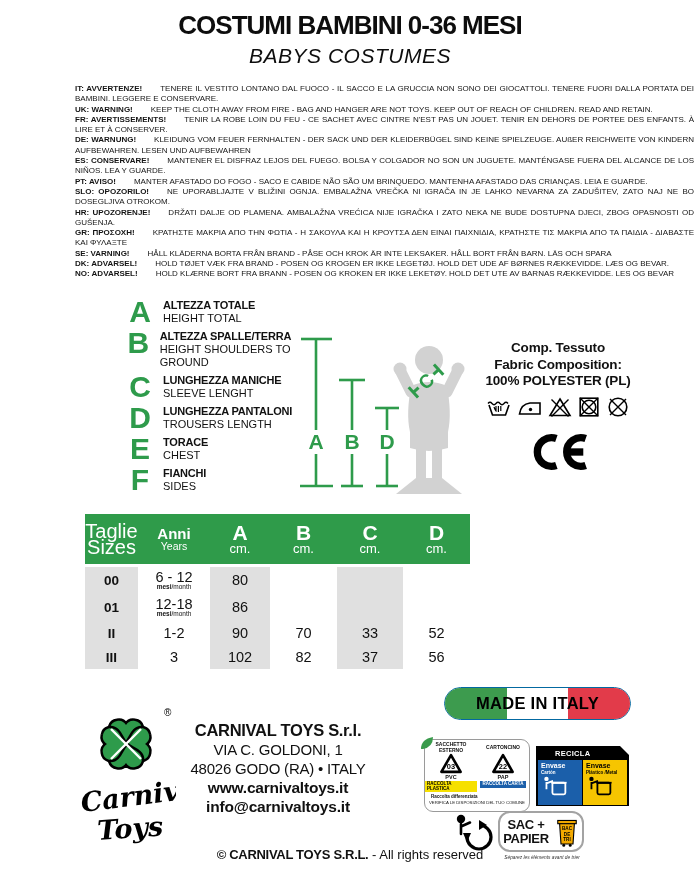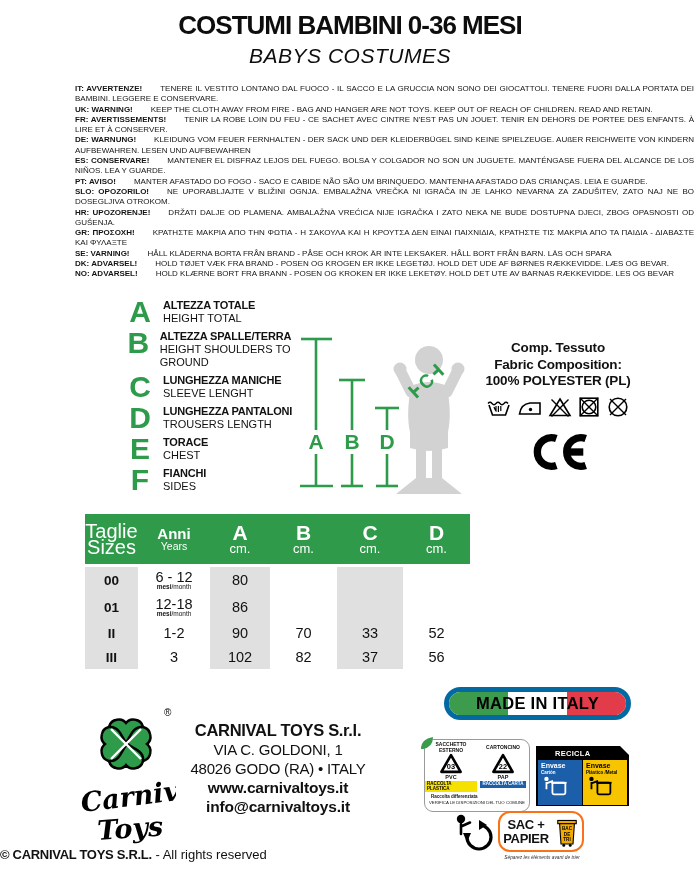--- a/index.html
+++ b/index.html
@@ -46,21 +46,21 @@
   .h-cm { font-size:13px; line-height:13px; }
   .tbl-body { grid-template-rows:26px 28px 24px 24px; }
   .cell { display:flex; flex-direction:column; align-items:center; justify-content:center; font-size:14.5px; }
   .cell.gray { background:#E0E0E0; }
   .cell.size { font-weight:bold; font-size:13.5px; }
   .age-note { font-size:6.5px; line-height:6.5px; margin-top:-1px; }
   .age-note b { font-size:6.5px; }
 
   
   .mii { position:absolute; top:687px; left:444px; width:187px; height:33px; border-radius:17px;
-         overflow:hidden; border:5px solid #0369a1; }
+         overflow:hidden; border:1px solid #0369a1; }
   .mii-stripes { position:absolute; inset:0; display:flex; }
   .mii-stripes div { flex:1; }
   .mii-green { background:#3D9B4E; } .mii-white { background:#fff; } .mii-red { background:#E23B4A; }
   .mii-label { position:absolute; inset:0; display:flex; align-items:center; justify-content:center;
                font-size:16.5px; font-weight:bold; letter-spacing:.3px; color:#000; }
 
   
   .logo-wrap { position:absolute; top:700px; left:80px; width:96px; height:148px; }
   .address { position:absolute; top:721px; left:183px; width:190px; text-align:center; }
   .addr-name { font-size:16.5px; font-weight:bold; line-height:19px; letter-spacing:-.3px; }
@@ -89,28 +89,28 @@
   .panel-blue { background:#1B5FAA; color:#fff; }
   .panel-yellow { background:#F6C500; color:#000; }
   .panel-label { font-size:7px; font-weight:bold; line-height:7.5px; }
   .panel-sub { font-size:4.5px; line-height:5px; font-weight:bold; }
   .recicla-fold { position:absolute; top:-1px; right:-1px; width:0; height:0;
                   border-left:9px solid transparent; border-top:9px solid #fff; }
 
   
   .triman { position:absolute; top:812px; left:452px; }
   .sac-box { position:absolute; top:811px; left:498px; width:86px; height:41px;
-             border:2px solid #f97316; border-radius:12px; background:#fff;
+             border:2px solid #a3a3a3; border-radius:12px; background:#fff;
              display:flex; align-items:center; justify-content:center; gap:6px; }
   .sac-text { font-size:13px; font-weight:bold; line-height:13.5px; letter-spacing:-.3px; text-align:center; }
   .sac-note { position:absolute; top:855px; left:492px; width:100px; text-align:center;
               font-size:4.8px; font-style:italic; color:#333; }
 
   
-  .copyright { position:absolute; top:847px; left:0; width:700px; text-align:left; font-size:13px; }
+  .copyright { position:absolute; top:847px; left:0; width:700px; text-align:center; font-size:13px; }
   .copyright b { letter-spacing:-.3px; }
 </style>
 </head>
 <body>
 
 <div class="title-block">
   <div class="title">COSTUMI BAMBINI 0-36 MESI</div>
   <div class="subtitle">BABYS COSTUMES</div>
 </div>
 

